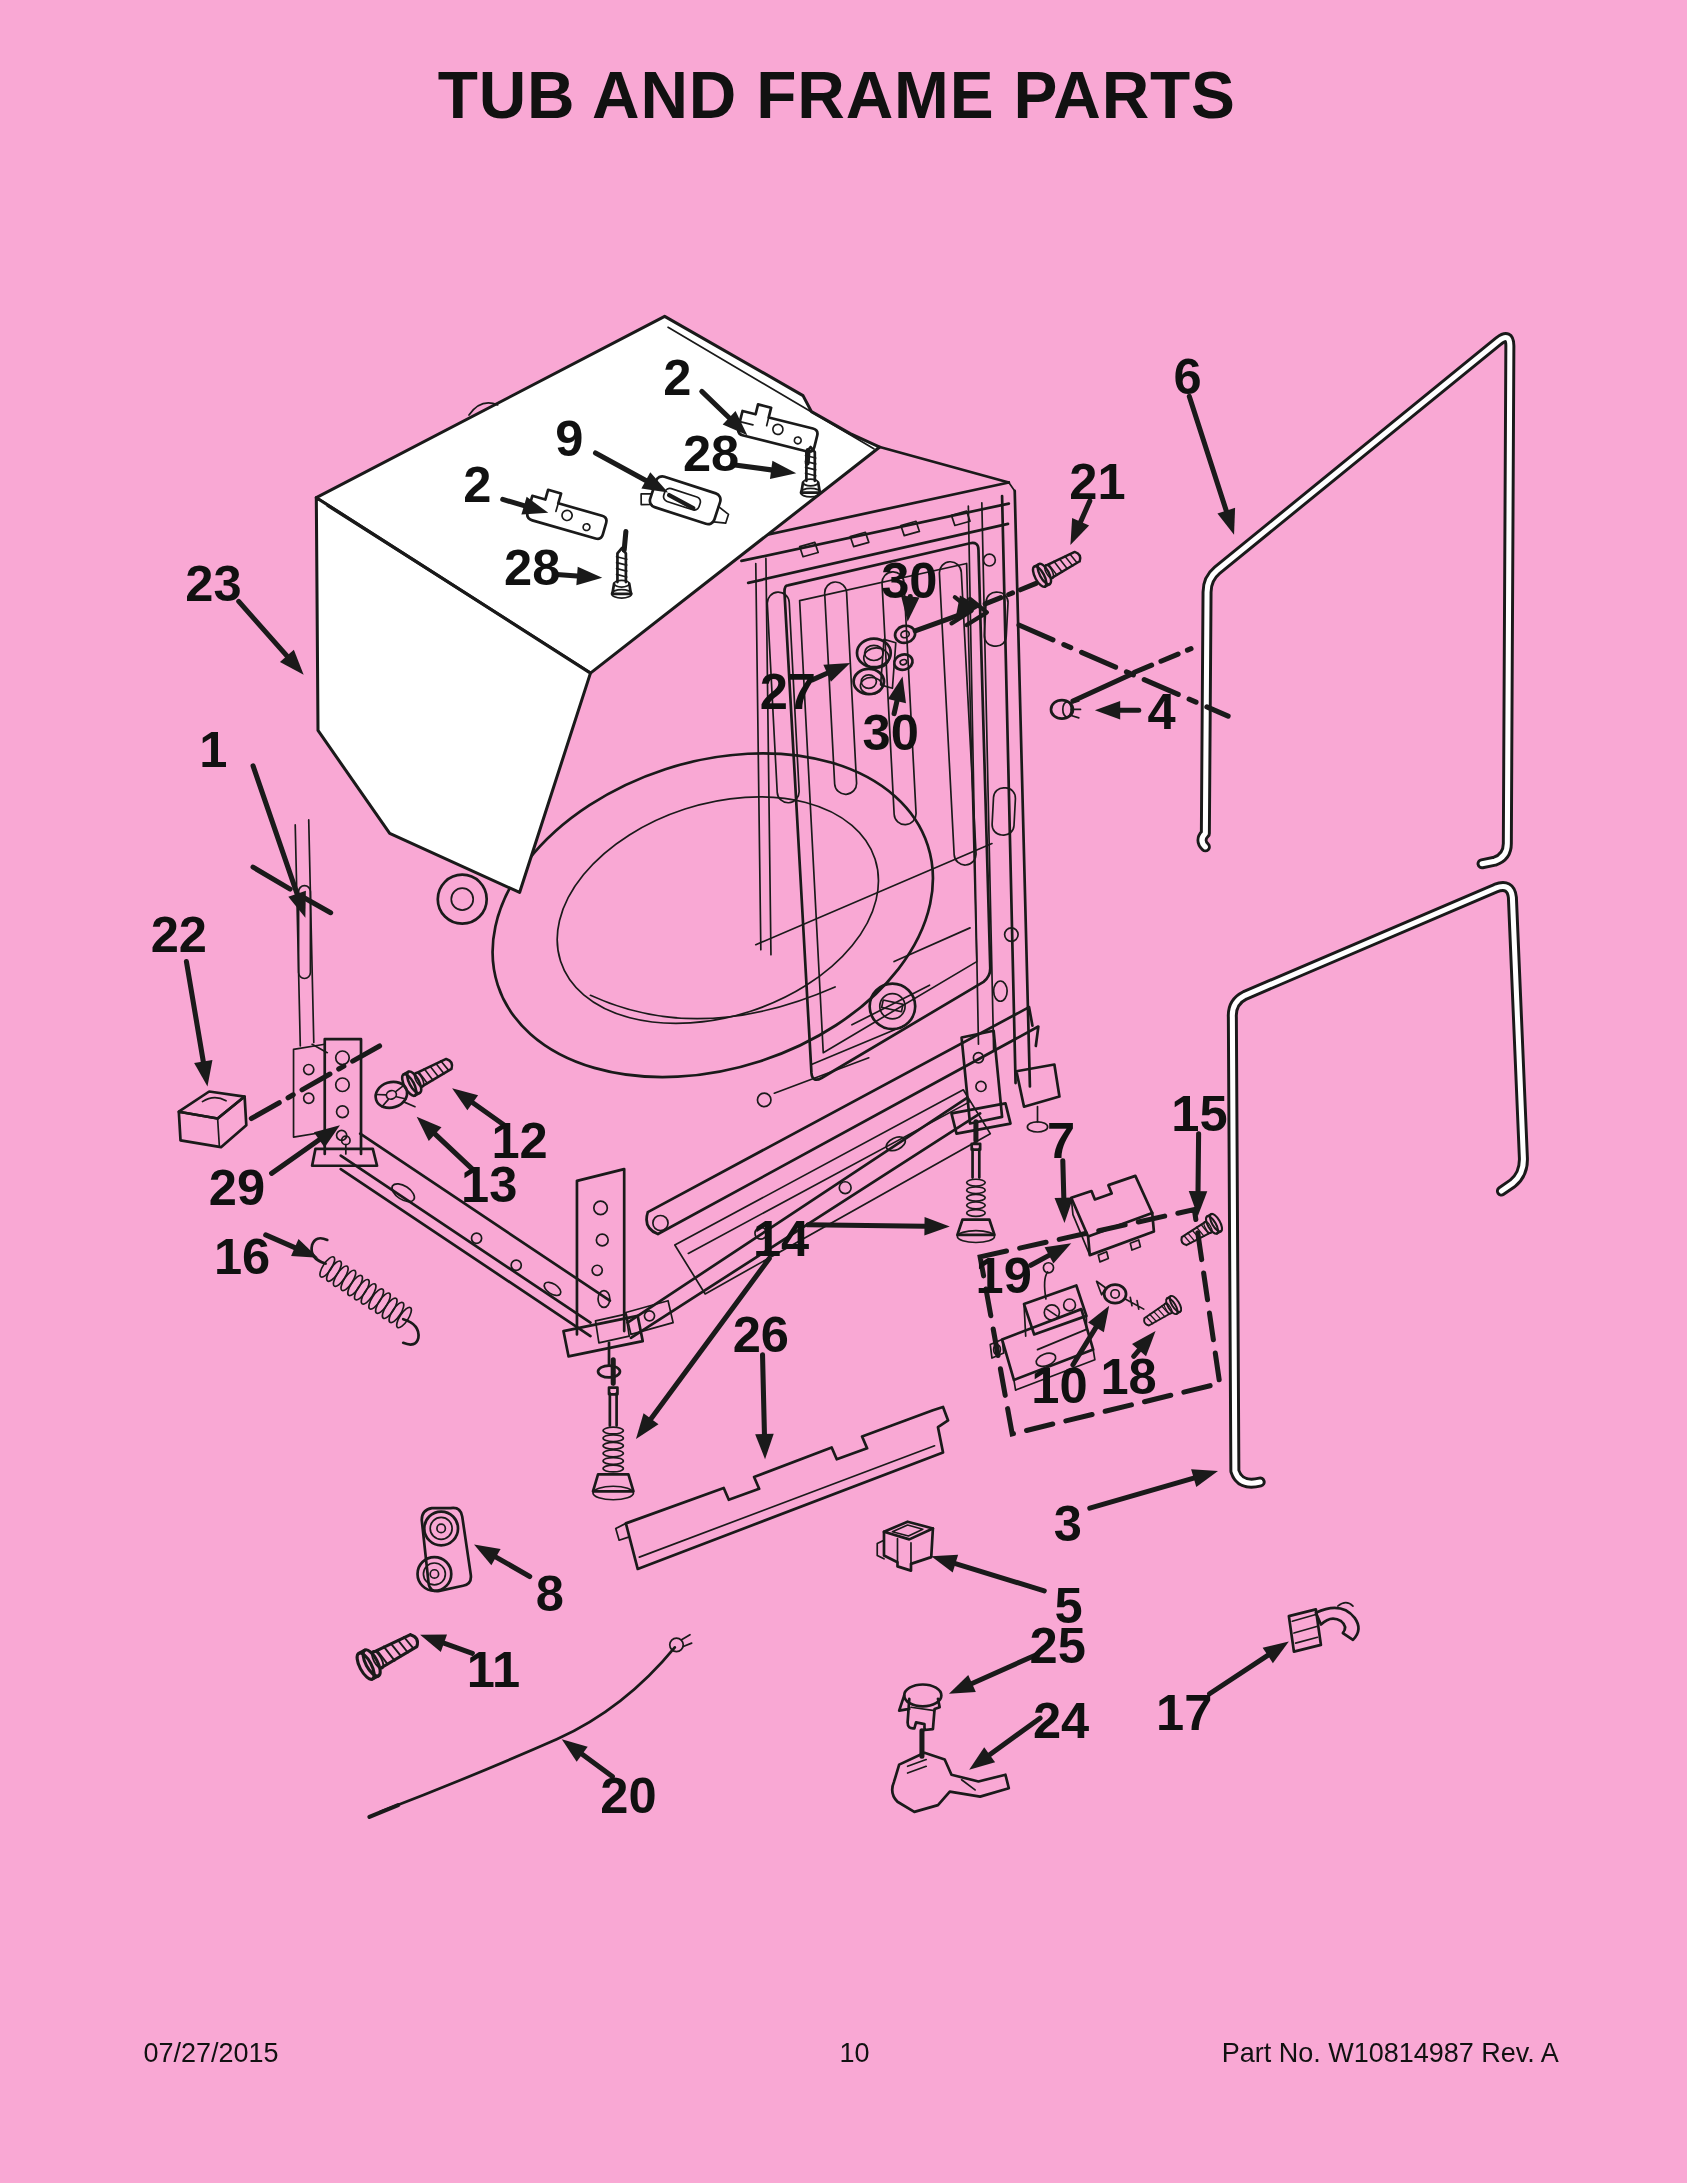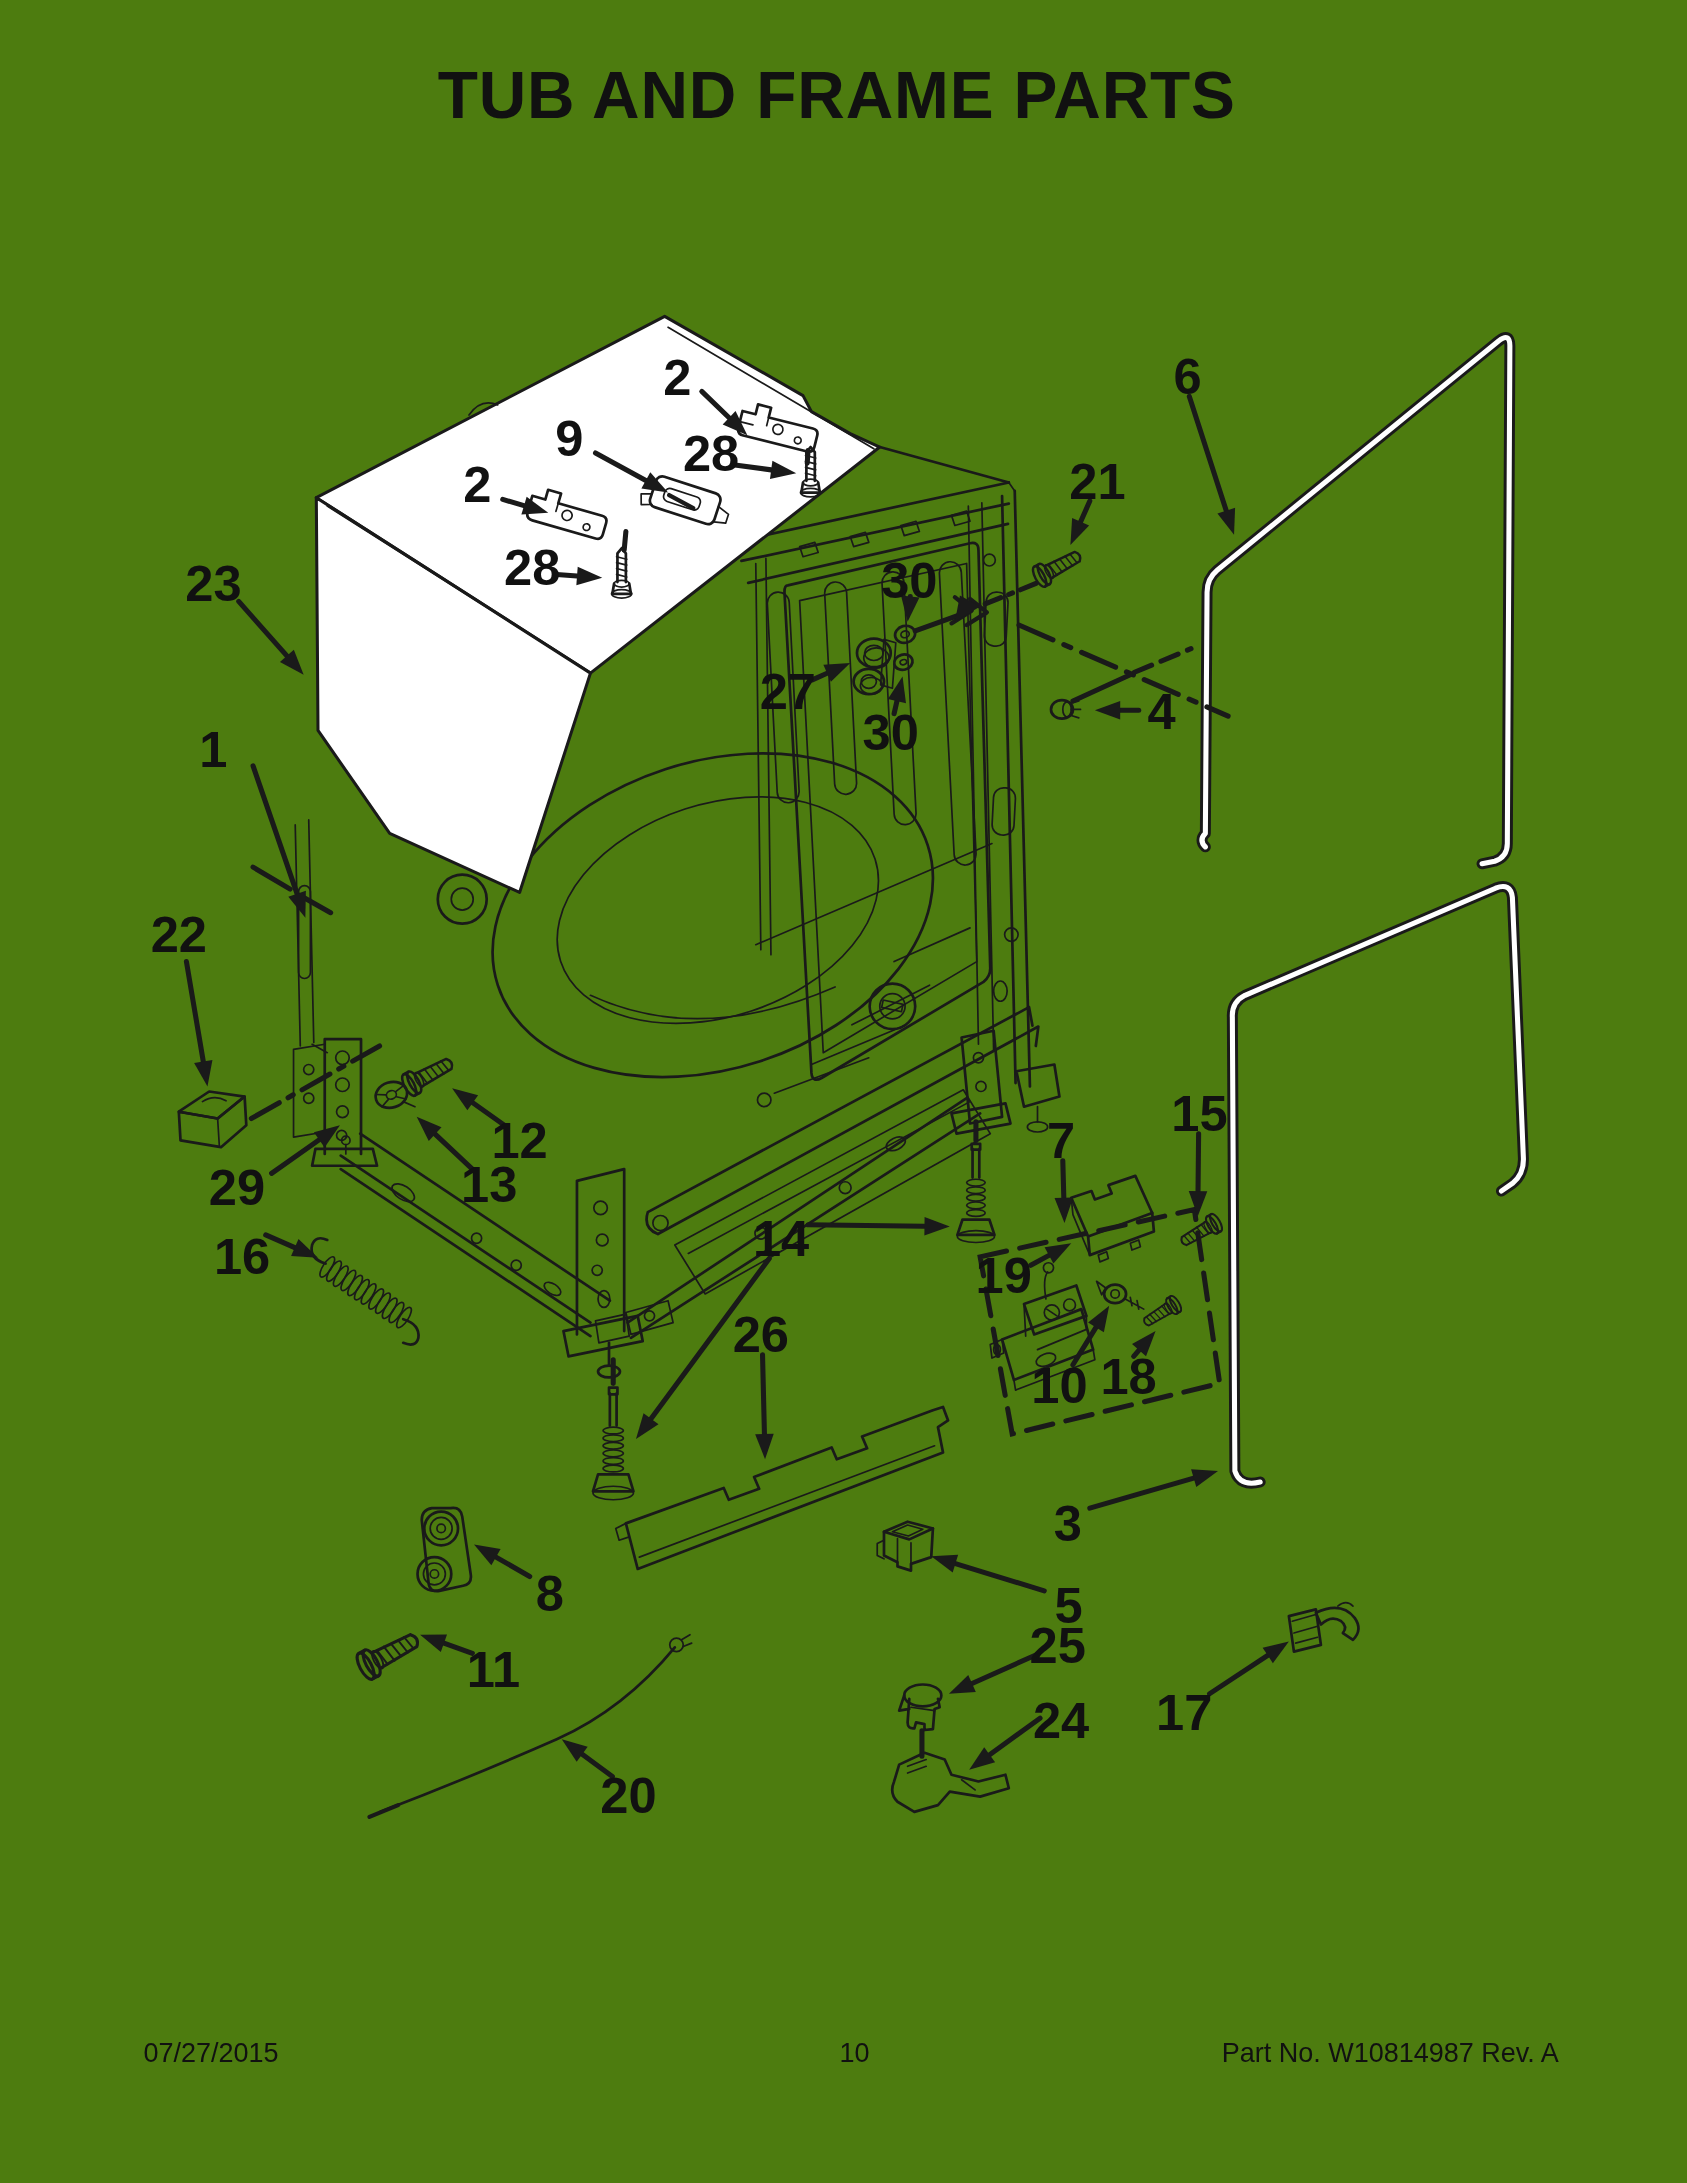--- a/index.html
+++ b/index.html
@@ -1,16 +1,16 @@
 <!DOCTYPE html>
 <html style="font-size:13.5px"><head>
 <meta charset="utf-8">
 <style>
   html,body{margin:0;padding:0;background:#e8e8e8;}
-  .page{position:relative;width:1687px;height:2183px;background:#4d7c0f;margin:0 auto;
+  .page{position:relative;width:1687px;height:2183px;background:#f9a8d4;margin:0 auto;
         font-family:"Liberation Sans",sans-serif;}
   svg{position:absolute;left:0;top:0;}
   .ttl{font-size:78px;font-weight:700;letter-spacing:1px;fill:#111;}
   .ftr{font-size:32px;fill:#111;}
   .callout{font-size:60px;font-weight:700;fill:#111;text-anchor:middle;}
   .s2{fill:none;stroke:#1a1a1a;stroke-width:2;stroke-linecap:round;stroke-linejoin:round;}
   .s3{fill:none;stroke:#1a1a1a;stroke-width:3.2;stroke-linecap:round;stroke-linejoin:round;}
   .s5{fill:none;stroke:#1a1a1a;stroke-width:5;stroke-linecap:round;stroke-linejoin:round;}
   .wht{fill:#ffffff;stroke:#1a1a1a;stroke-width:3.6;stroke-linejoin:round;}
   .gask-b{fill:none;stroke:#1a1a1a;stroke-width:13;stroke-linecap:round;stroke-linejoin:round;}

